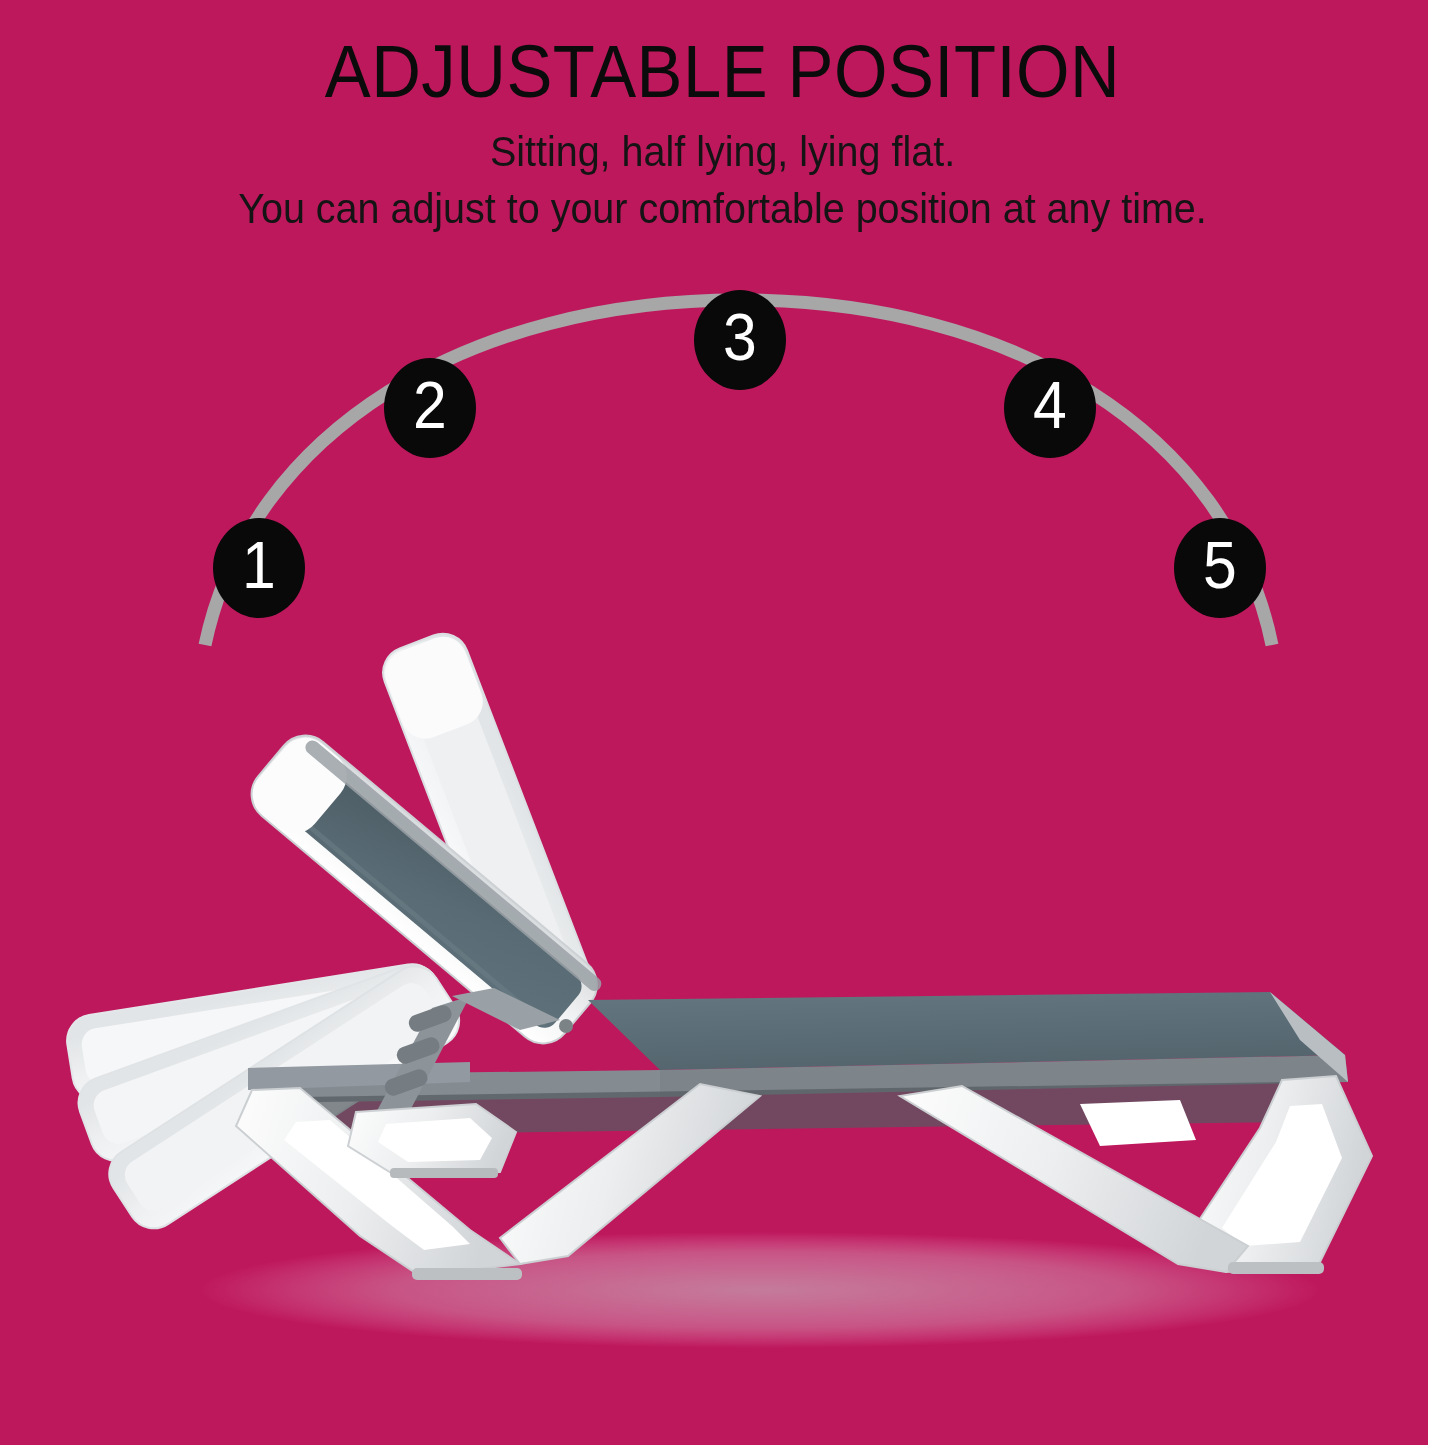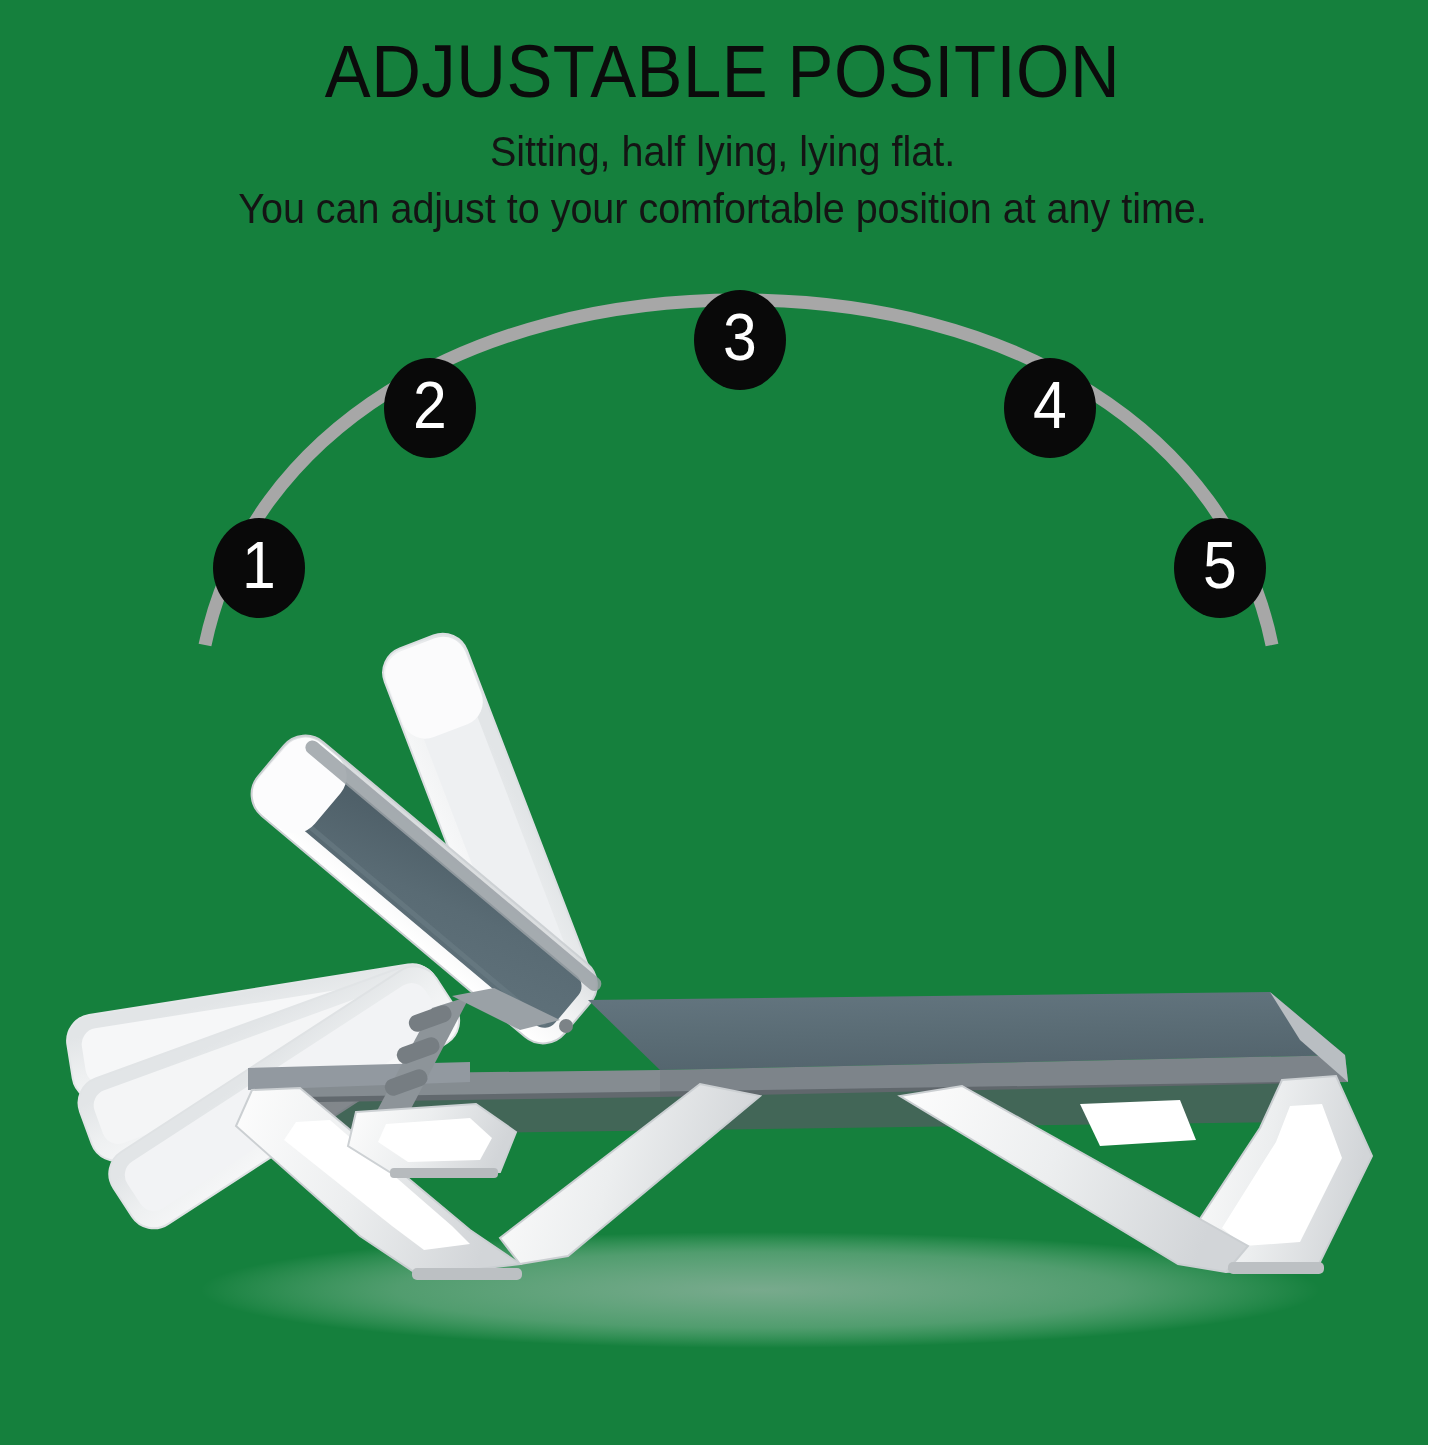--- a/index.html
+++ b/index.html
@@ -5,21 +5,21 @@
   * { margin:0; padding:0; box-sizing:border-box; }
   html, body {
     width:1445px; height:1445px;
     background:#ffffff;
     font-family:"Liberation Sans", sans-serif;
     overflow:hidden;
   }
   #page {
     position:relative;
     width:1428px; height:1445px;
-    background:#15803d;
+    background:#be185d;
   }
 
   
   #header {
     position:absolute;
     top:0; left:0;
     width:1445px;
     text-align:center;
     padding-top:34px;
   }

